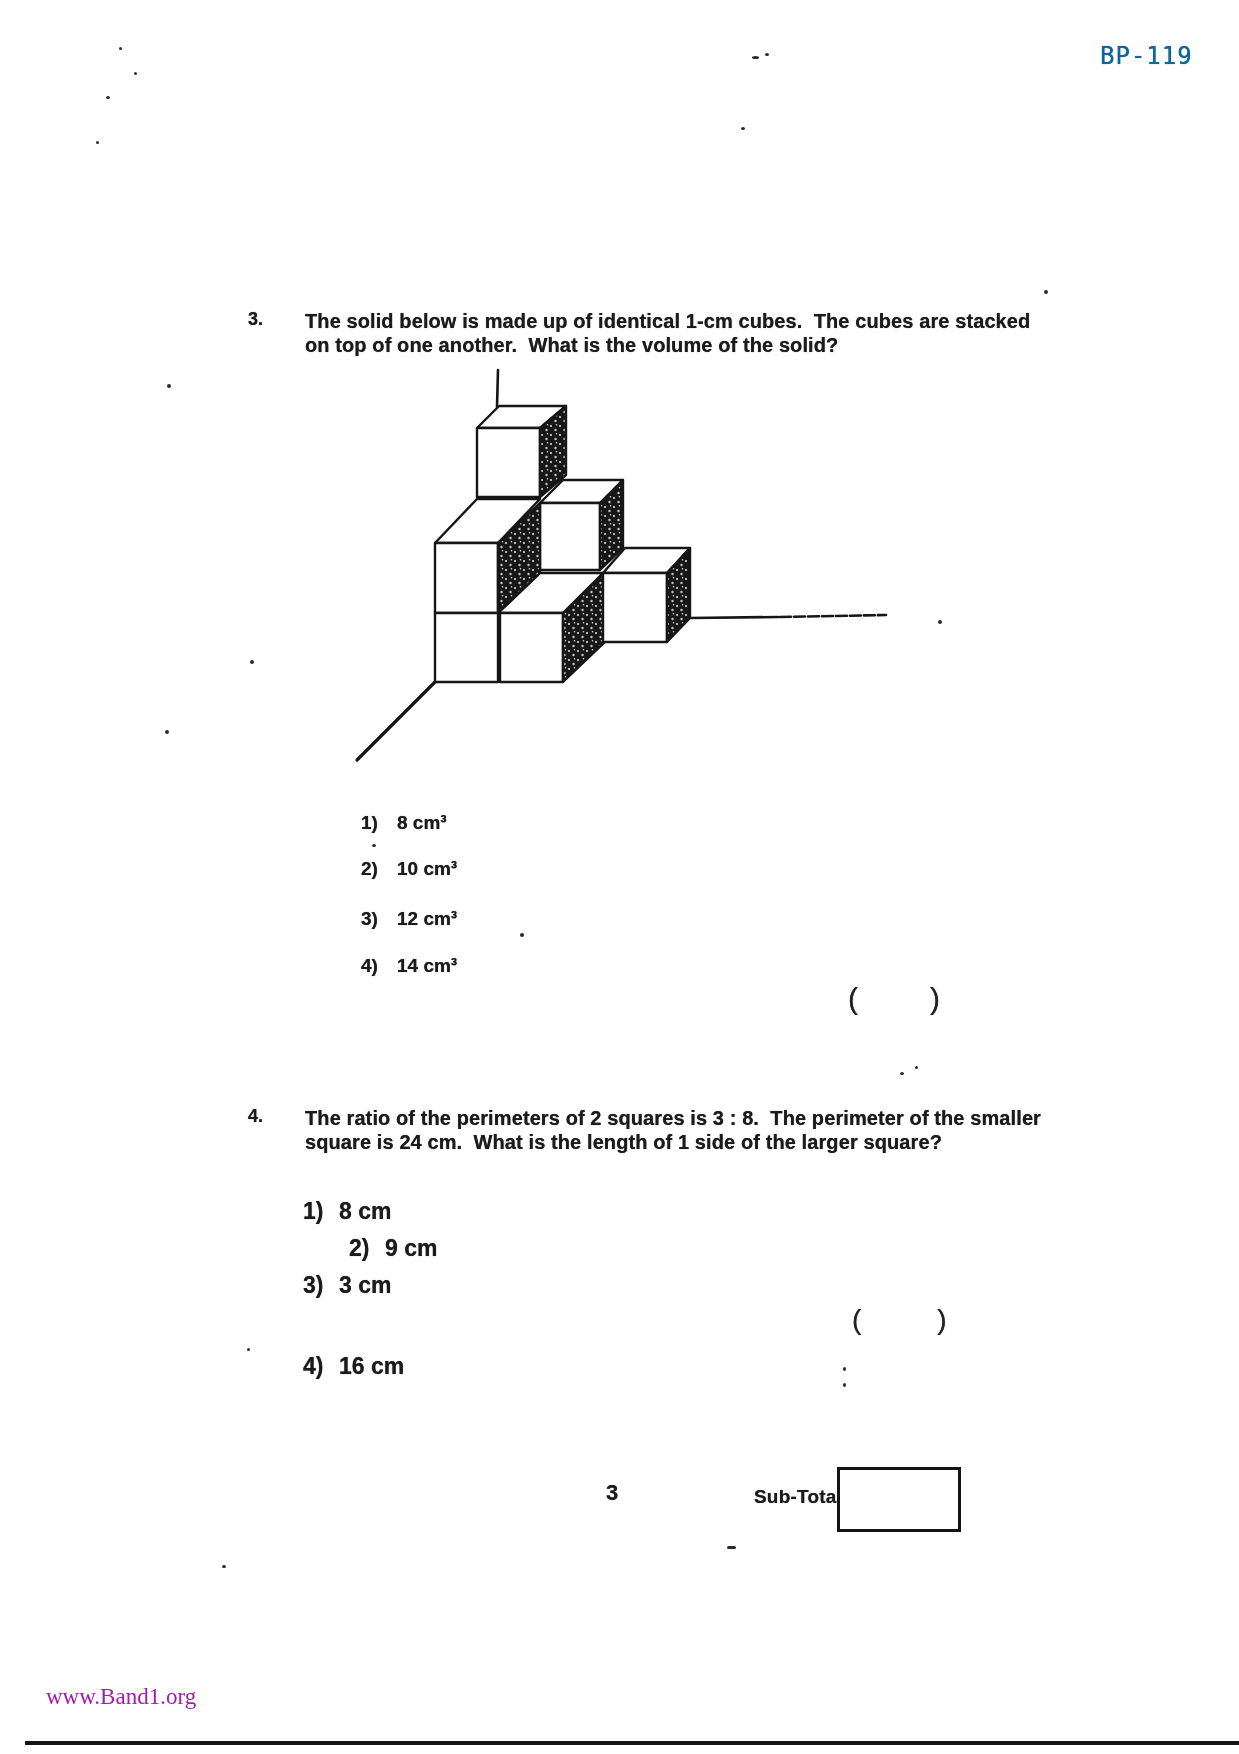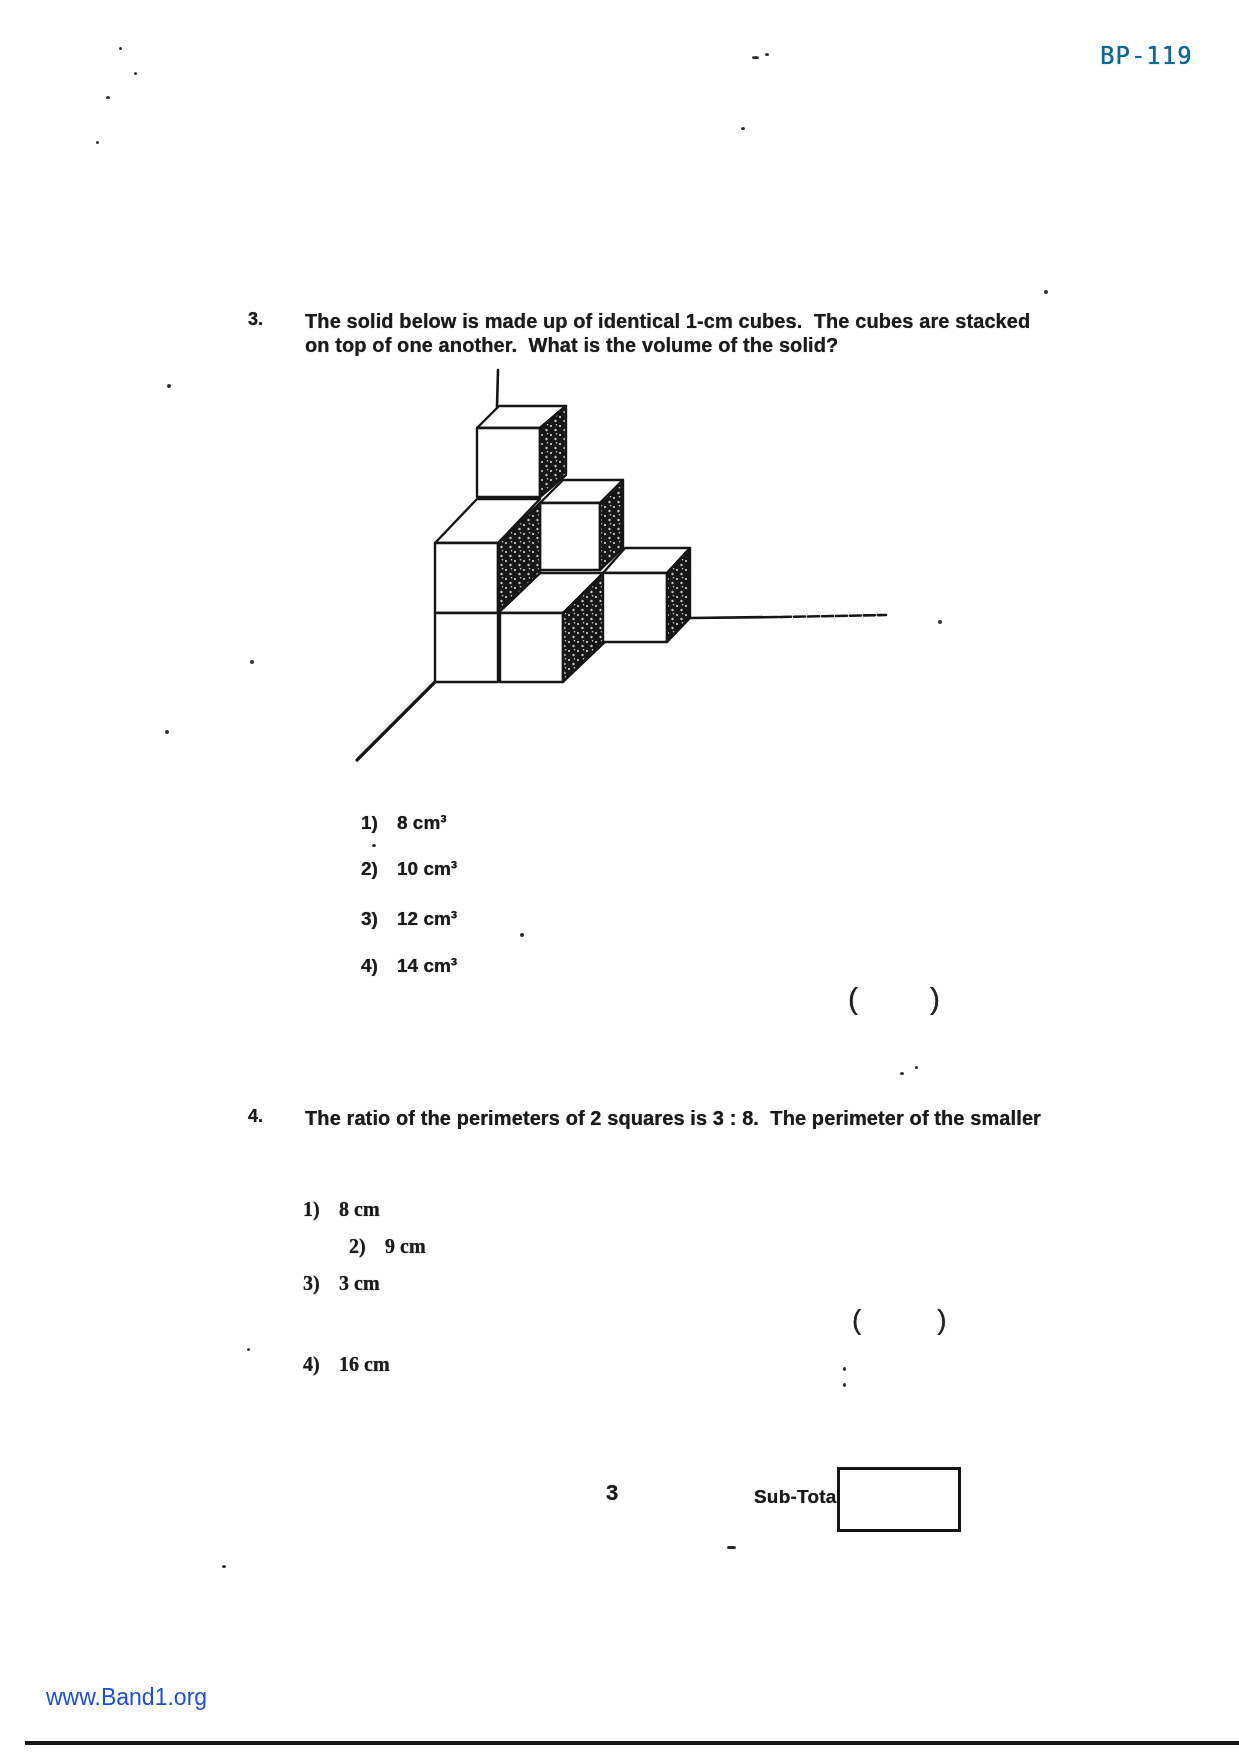--- a/index.html
+++ b/index.html
@@ -12,28 +12,28 @@
   .header-code{
     left:1100px;top:42px;font-family:"DejaVu Sans Mono",monospace;
     font-size:24px;letter-spacing:1px;color:#0369a1;
   }
   .q-num{font-size:18px;font-weight:700;}
   .q-text{font-size:20px;font-weight:700;line-height:24px;letter-spacing:0.1px;width:740px;}
   .q-line{white-space:pre;}
   .opts{position:absolute;}
   .opt-row{position:absolute;left:0;font-weight:700;white-space:pre;}
   .q3-opts .opt-row{font-size:19px;margin-left:28px;}
-  .q4-opts .opt-row{font-size:20px;font-family:Liberation Serif, serif;}
+  .q4-opts .opt-row{font-size:23px;}
   .opt-label{display:inline-block;width:36px;}
   .bracket{font-size:30px;font-weight:400;color:#222;}
   .bracket .br-close{margin-left:72px;}
   .footer-num{left:606px;top:1480px;font-size:22px;font-weight:700;}
   .subtotal-label{left:754px;top:1486px;font-size:19px;font-weight:700;letter-spacing:0.2px;}
   .subtotal-box{left:837px;top:1467px;width:118px;height:59px;border:3px solid #141414;background:#fff;}
-  .site{left:46px;top:1684px;font-family:Liberation Sans, sans-serif;font-size:23px;color:#1d4ed8;text-shadow:none;}
+  .site{left:46px;top:1684px;font-family:Liberation Serif, serif;font-size:23px;color:#a21caf;text-shadow:none;}
   .bottom-rule{left:25px;top:1741px;width:1214px;height:4px;background:#141414;}
   .artifact{position:absolute;background:#2b2b2b;border-radius:50%;}
 </style>
 </head>
 <body>
 
 <div class="page">
 
   <div class="abs header-code">BP-119</div>
 
@@ -93,20 +93,21 @@
 
     <div class="abs bracket" style="left:848px;top:982px;">
       <span>(</span><span class="br-close">)</span>
     </div>
   </section>
 
   <section>
     <div class="abs q-num" style="left:248px;top:1106px;">4.</div>
     <div class="abs q-text" style="left:305px;top:1106px;">
       <div class="q-line">The ratio of the perimeters of 2 squares is 3 : 8.  The perimeter of the smaller</div>
+      <div class="q-line">square is 24 cm.  What is the length of 1 side of the larger square?</div>
     </div>
 
     <div class="opts q4-opts" style="left:303px;top:1198px;">
       <div class="opt-row" style="top:0;"><span class="opt-label">1)</span><span>8 cm</span></div>
       <div class="opt-row" style="top:37px;margin-left:46px;"><span class="opt-label">2)</span><span>9 cm</span></div>
       <div class="opt-row" style="top:74px;"><span class="opt-label">3)</span><span>3 cm</span></div>
       <div class="opt-row" style="top:124px;margin-top:31px;"><span class="opt-label">4)</span><span>16 cm</span></div>
     </div>
 
     <div class="abs bracket" style="left:852px;top:1304px;font-size:28px;">

